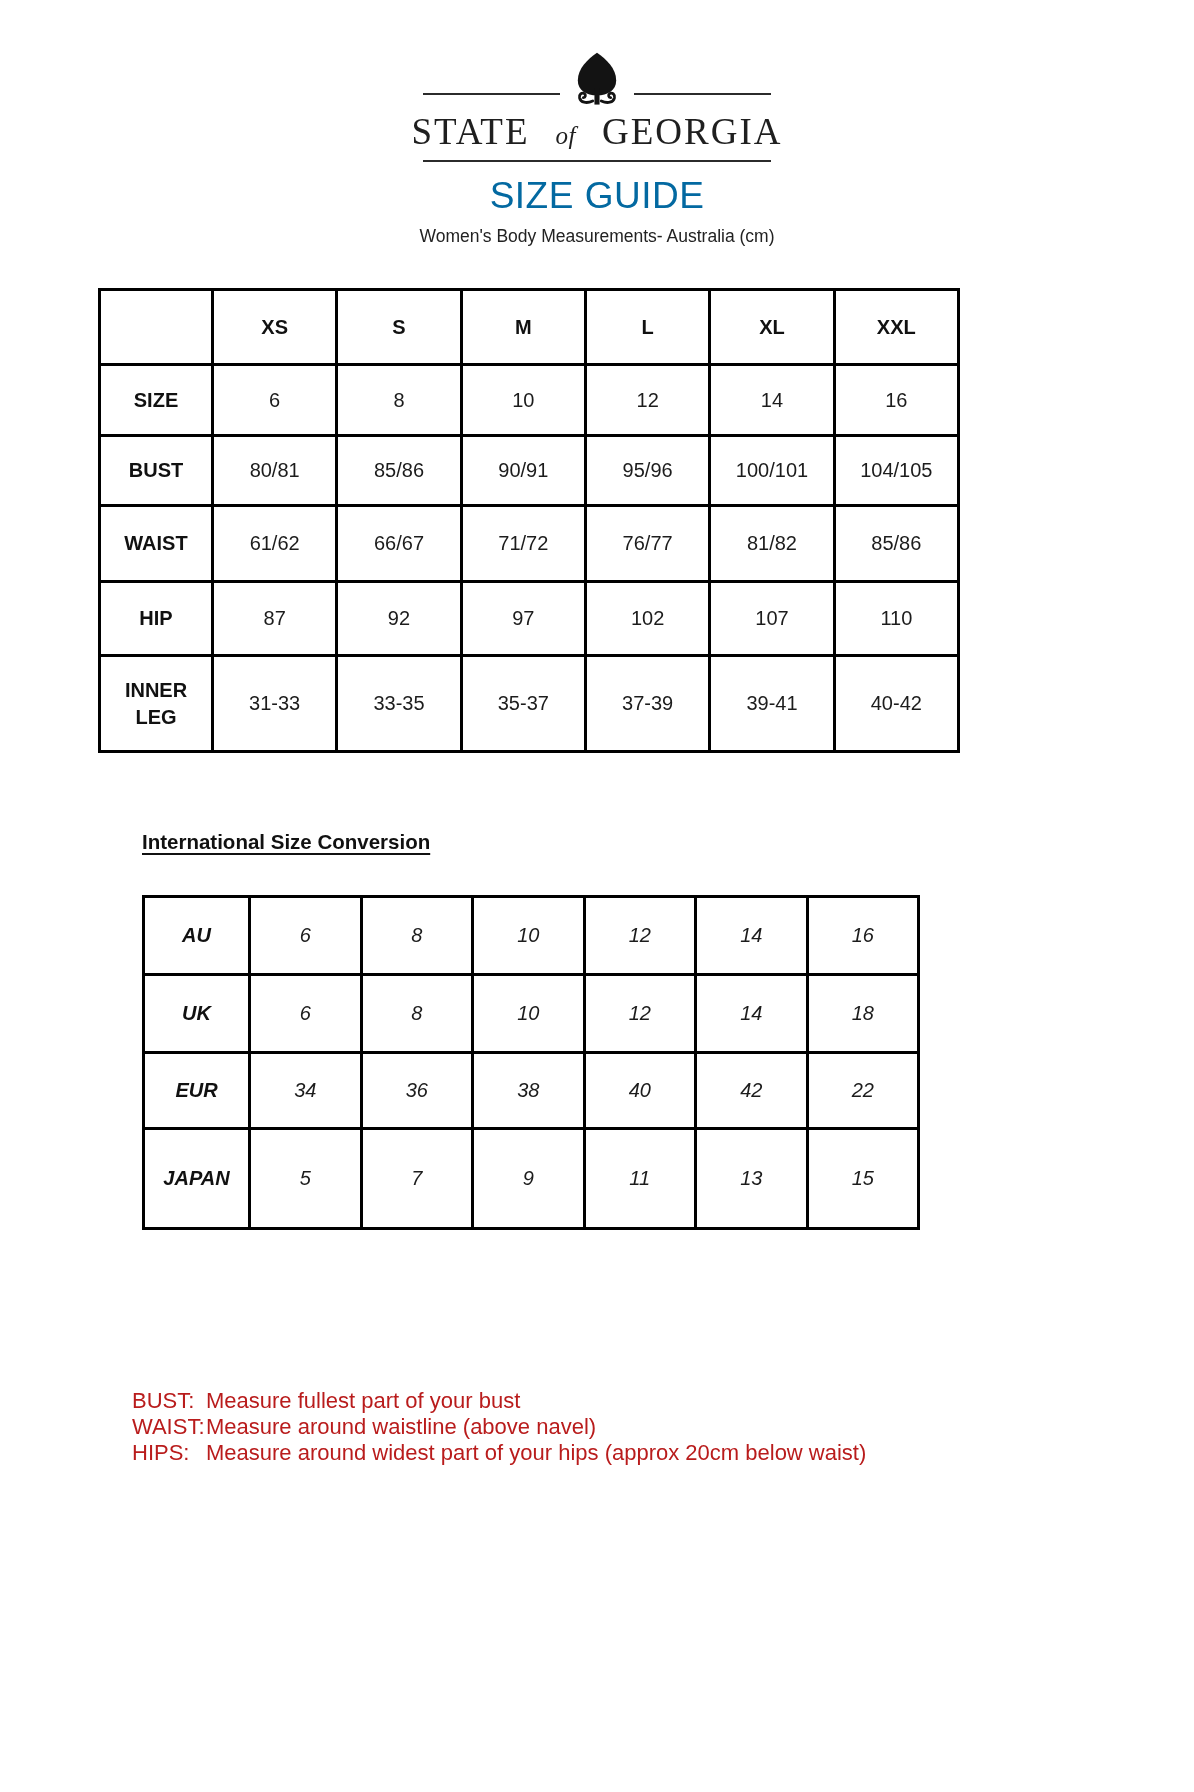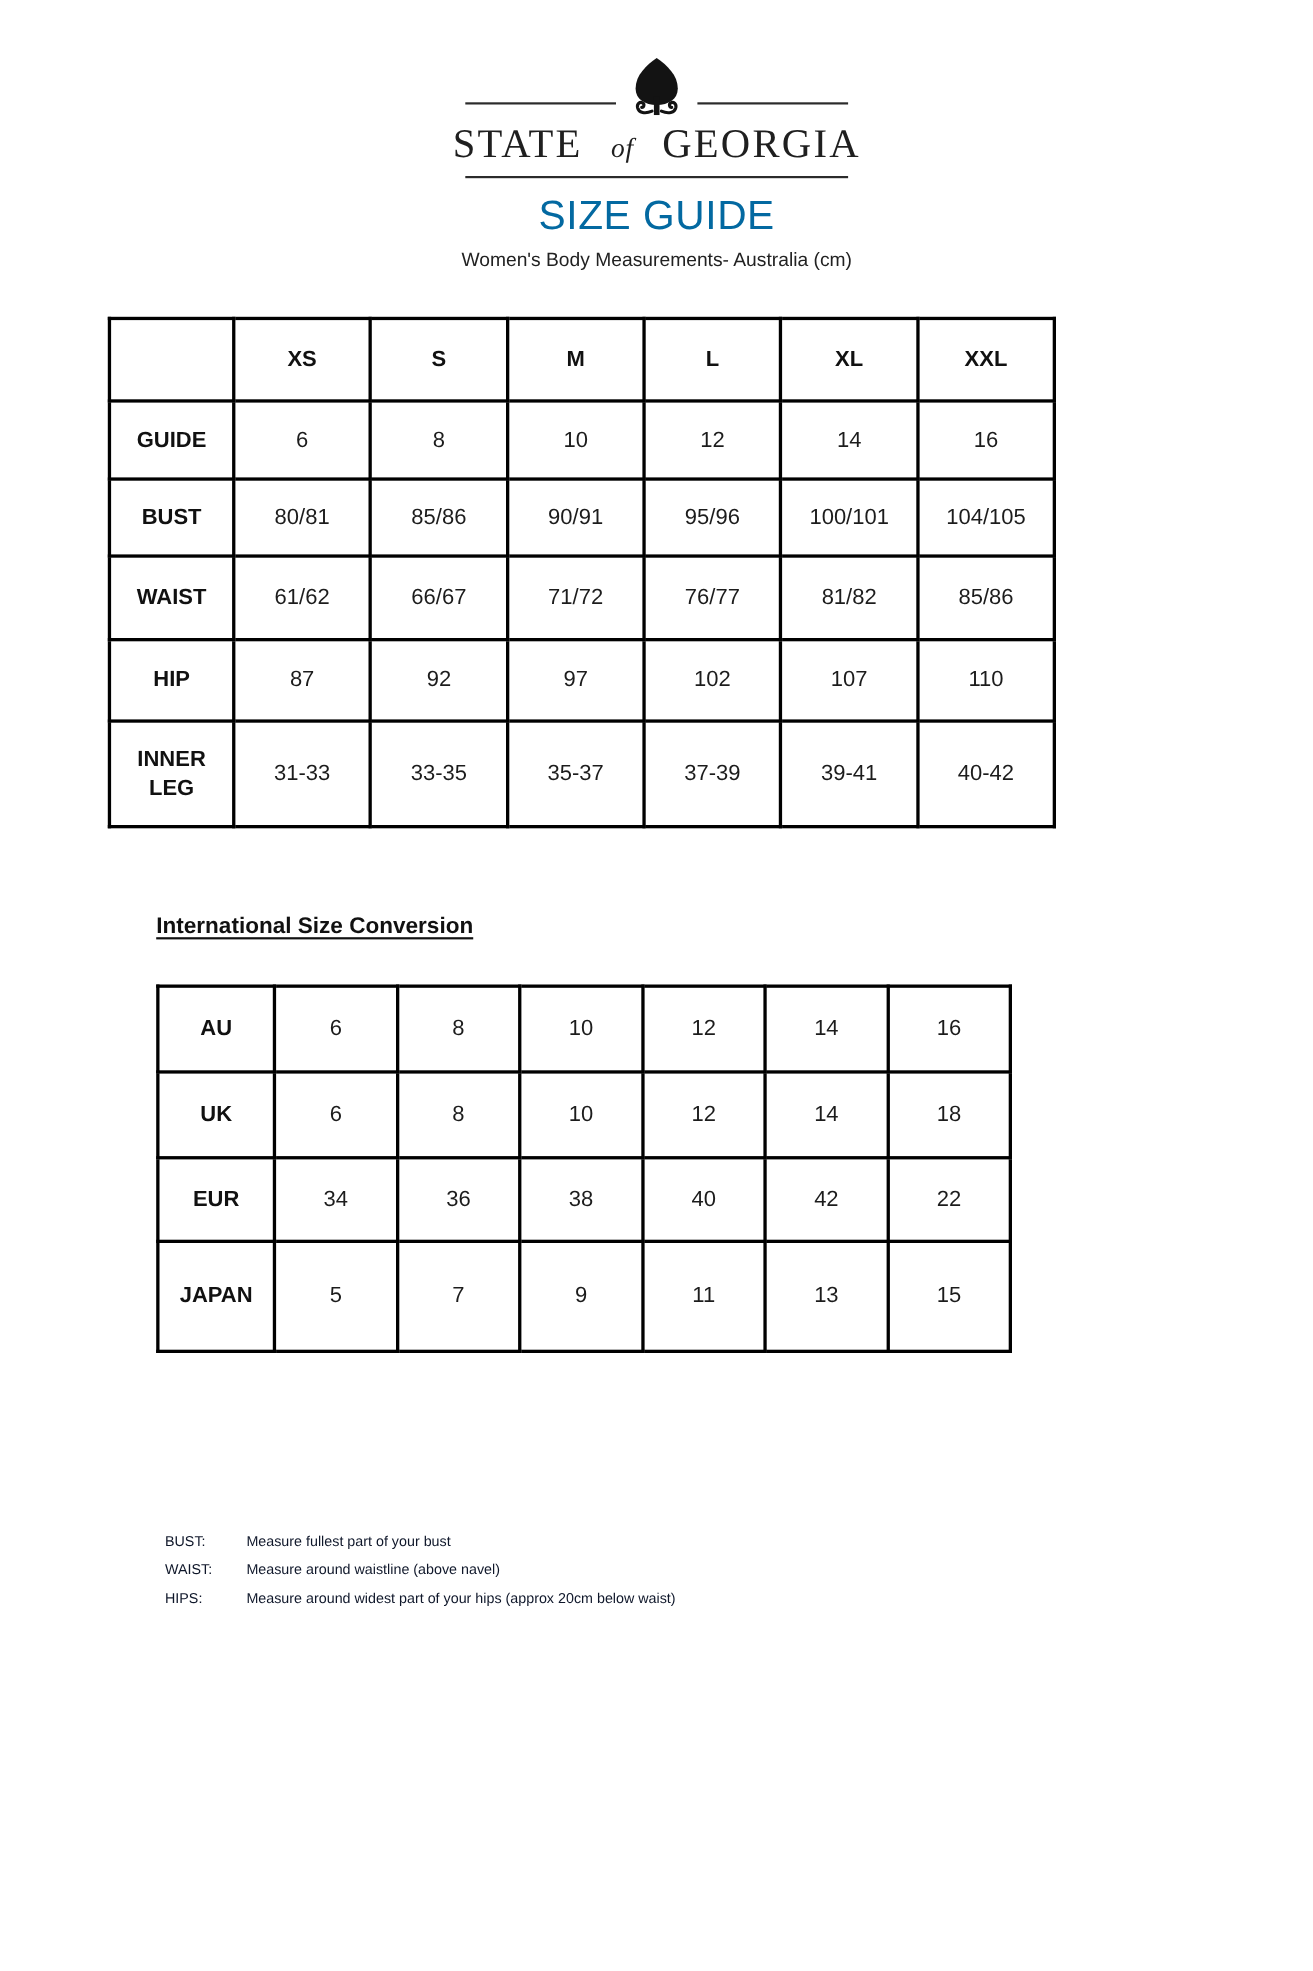--- a/index.html
+++ b/index.html
@@ -46,30 +46,30 @@
   #table1 tr:nth-child(5) { height:74px; }
   #table1 tr:nth-child(6) { height:96px; }
   #table1 th:first-child { padding:0 18px; }
 
   #conv-heading {
     position:absolute; top:830px; left:142px;
     font-size:20.5px; font-weight:bold; color:#111;
     text-decoration:underline; text-decoration-thickness:2px; text-underline-offset:4px;
   }
 
-  #table2 { position:absolute; top:895px; left:142px; width:778px; }
+  #table2 { position:absolute; top:895px; left:142px; width:778px;font-style:italic; }
   #table2 col.label-col { width:106px; }
   #table2 tr:nth-child(1) { height:78px; }
   #table2 tr:nth-child(2) { height:78px; }
   #table2 tr:nth-child(3) { height:76px; }
   #table2 tr:nth-child(4) { height:100px; }
   #table2 tr:nth-child(5) { height:94px; }
 
   
-  .notes { position:absolute; top:1388px; left:150px; font-size:13px; color:#0f172a; }
+  .notes { position:absolute; top:1388px; left:132px; font-size:22px; color:#b91c1c; }
   .note-line { display:flex; line-height:26px; }
   .note-label { width:74px; flex:0 0 74px; }
 </style>
 </head>
 <body>
 
 <div class="header">
   <div class="logo">
     <div class="logo-top">
       <div class="rule"></div>
@@ -106,21 +106,21 @@
       <tr>
         <th></th>
         <th>XS</th>
         <th>S</th>
         <th>M</th>
         <th>L</th>
         <th>XL</th>
         <th>XXL</th>
       </tr>
       <tr>
-        <th>GUIDE</th>
+        <th>SIZE</th>
         <td>6</td>
         <td>8</td>
         <td>10</td>
         <td>12</td>
         <td>14</td>
         <td>16</td>
       </tr>
       <tr>
         <th>BUST</th>
         <td>80/81</td>

